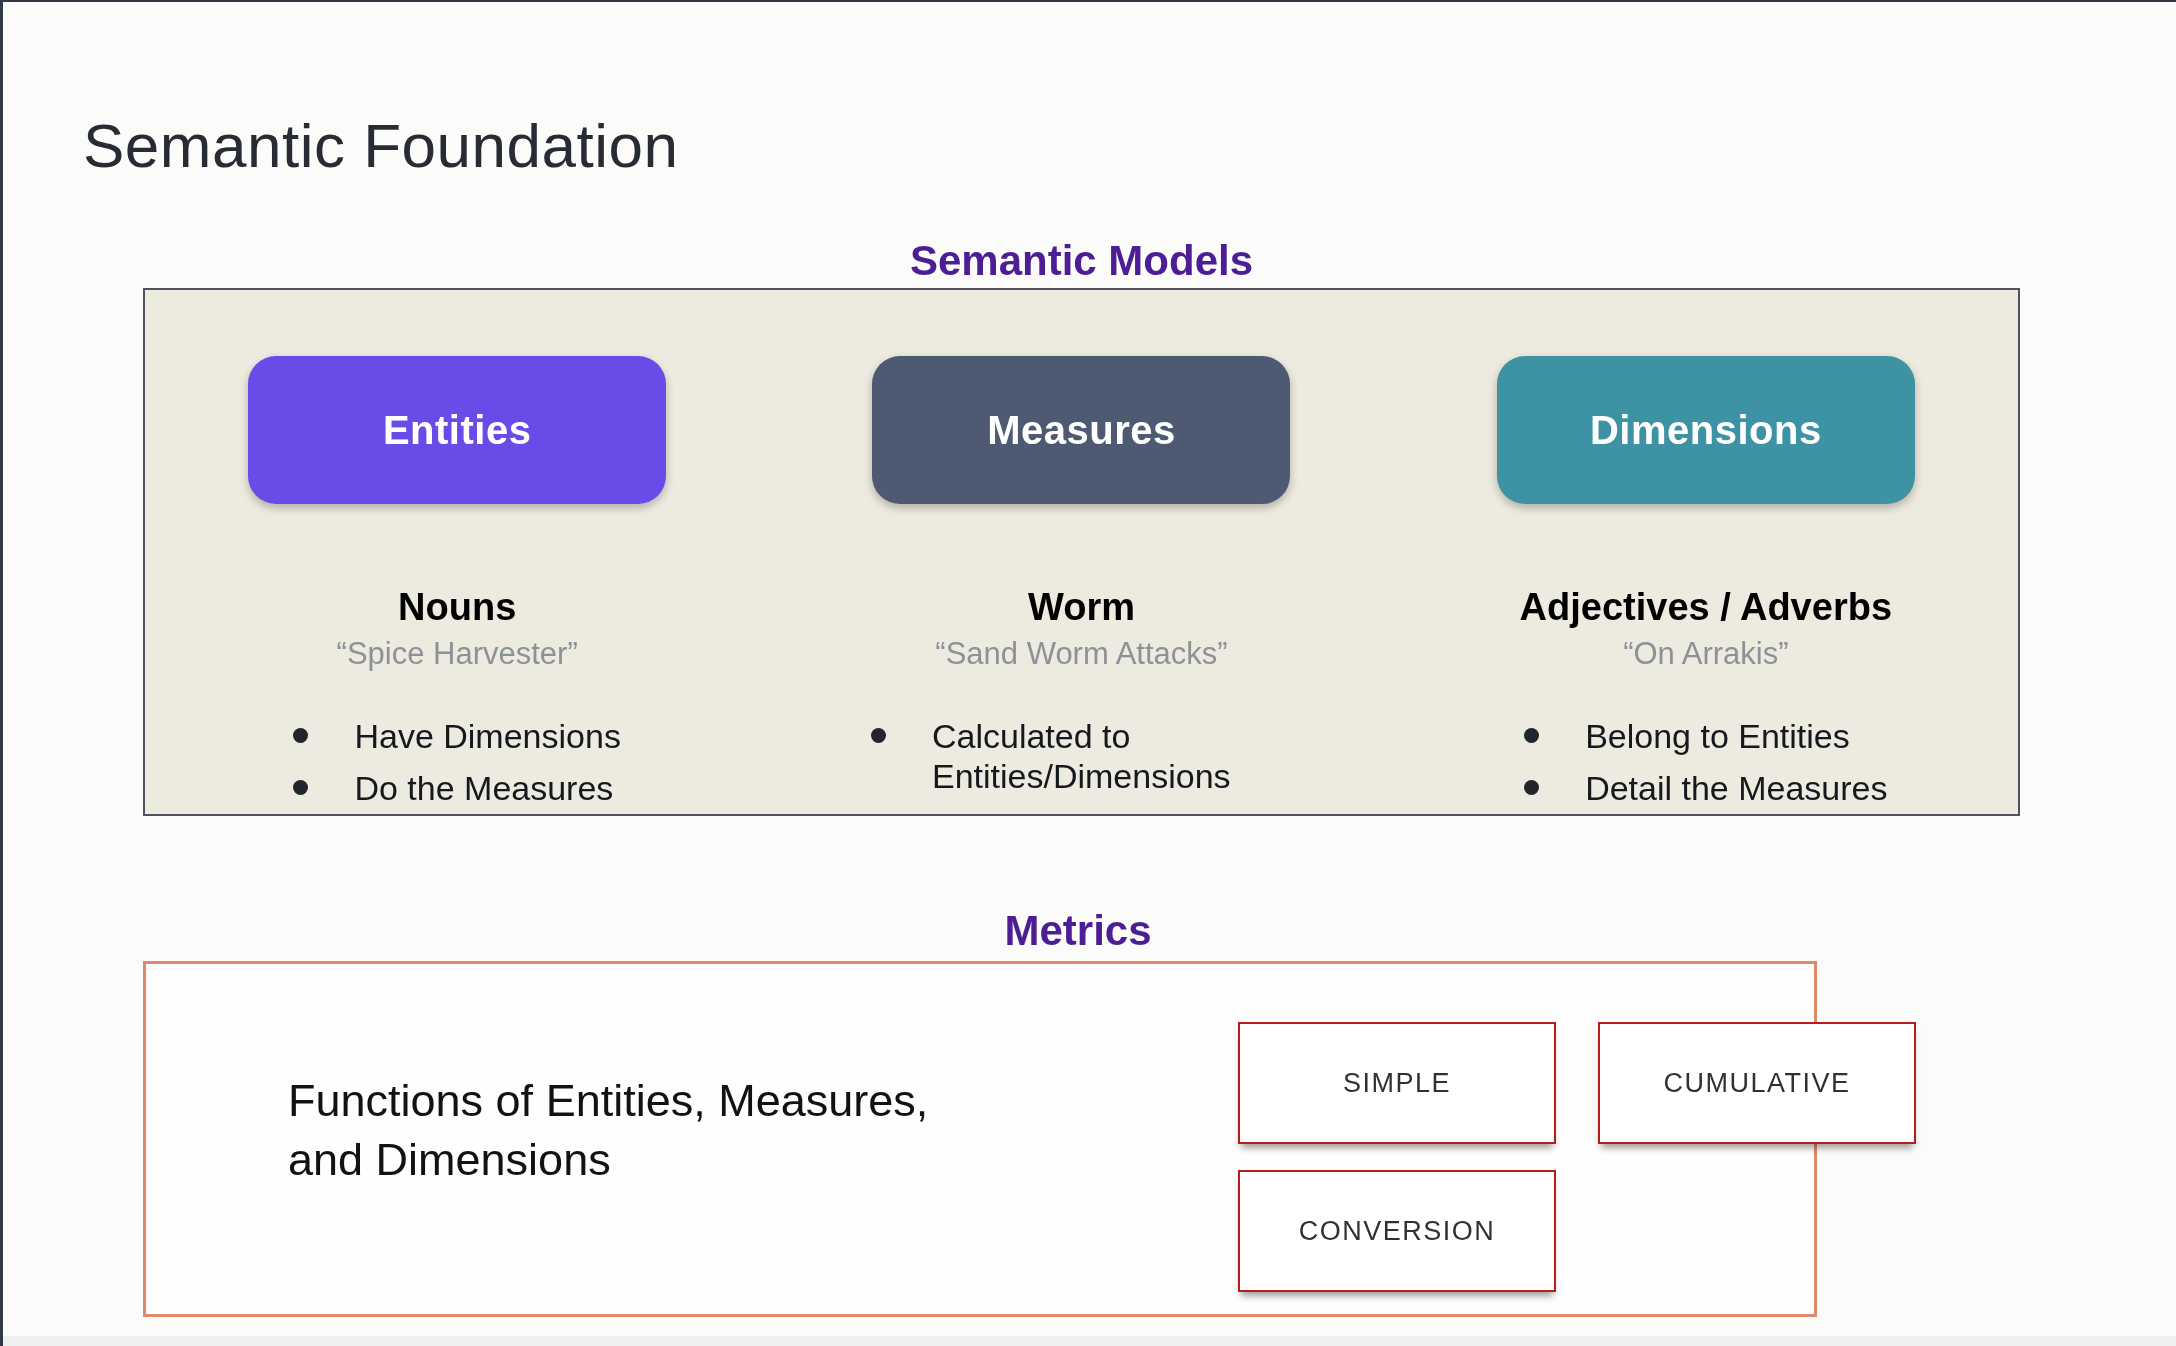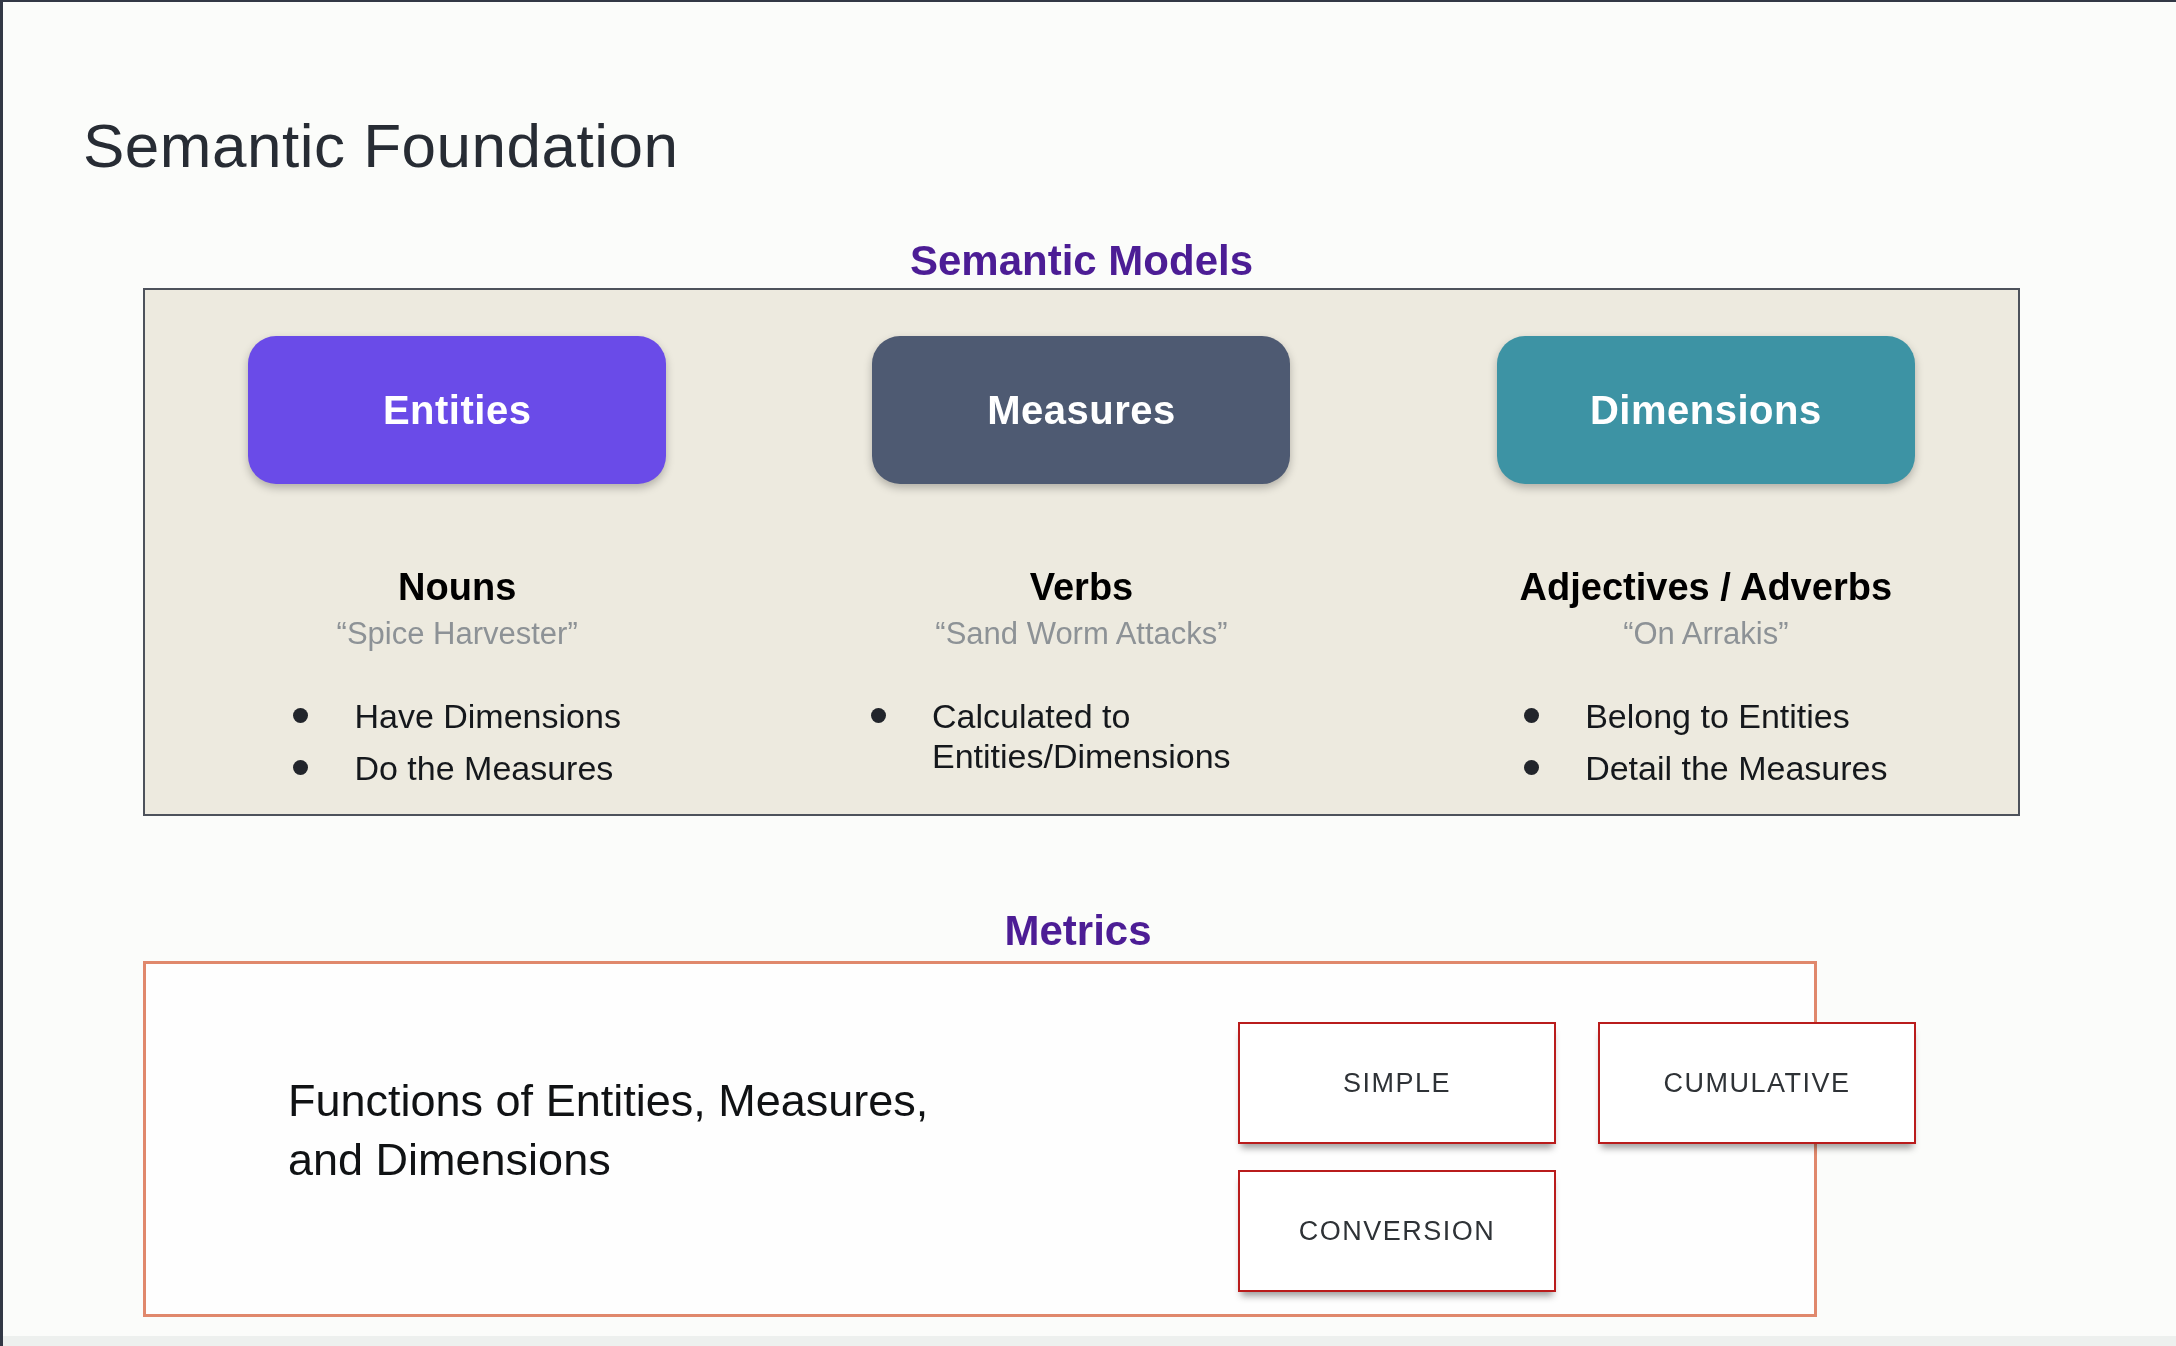--- a/index.html
+++ b/index.html
@@ -34,21 +34,21 @@
   #models-heading{top:238px;}
   #metrics-heading{top:908px;left:140px;width:1870px;}
 
   .models-panel{
     position:absolute;left:140px;top:286px;width:1877px;height:528px;
     background:var(--panel-bg,#edeadf);
     border:2px solid var(--panel-border,#4d525b);
     box-sizing:border-box;
     display:flex;flex-direction:row;
   }
-  .model-col{flex:1 1 0;text-align:center;}
+  .model-col{flex:1 1 0;text-align:center;margin-top:20px;}
   .pill{
     width:418px;height:148px;margin:46px auto 0 auto;
     border-radius:28px;
     display:flex;align-items:center;justify-content:center;
     color:#ffffff;font-size:40px;font-weight:700;letter-spacing:.5px;
     box-shadow:0 4px 8px rgba(0,0,0,.25);
   }
   .pill.entities{background:var(--entities-color,#6a4be8);}
   .pill.measures{background:var(--measures-color,#4e5a72);}
   .pill.dimensions{background:var(--dimensions-color,#3d93a4);}
@@ -118,21 +118,21 @@
         </li>
         <li class="bullet-item">
           <span class="bullet-dot"></span>
           <span class="bullet-text">Do the Measures</span>
         </li>
       </ul>
     </div>
 
     <div class="model-col">
       <div class="pill measures">Measures</div>
-      <div class="role">Verbs</div>
+      <div class="role">Worm</div>
       <div class="example">“Sand Worm Attacks”</div>
       <ul class="bullet-list">
         <li class="bullet-item">
           <span class="bullet-dot"></span>
           <span class="bullet-text">Calculated to Entities/Dimensions</span>
         </li>
       </ul>
     </div>
 
     <div class="model-col">

